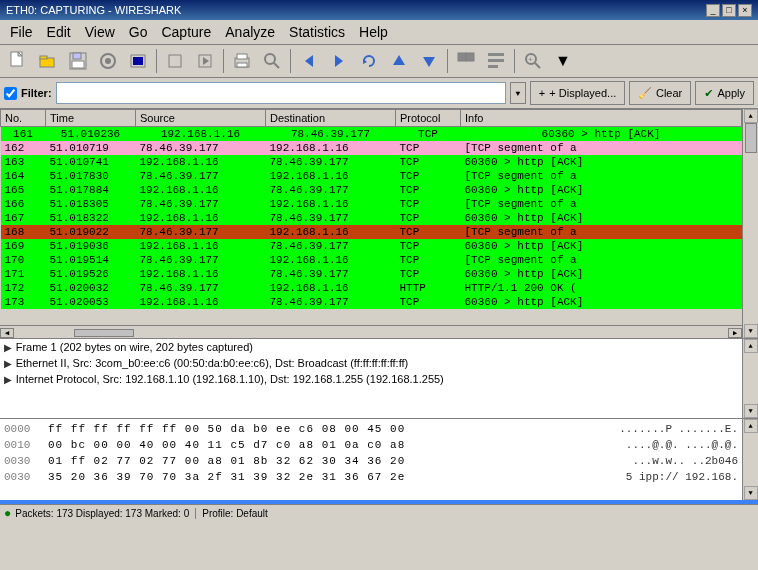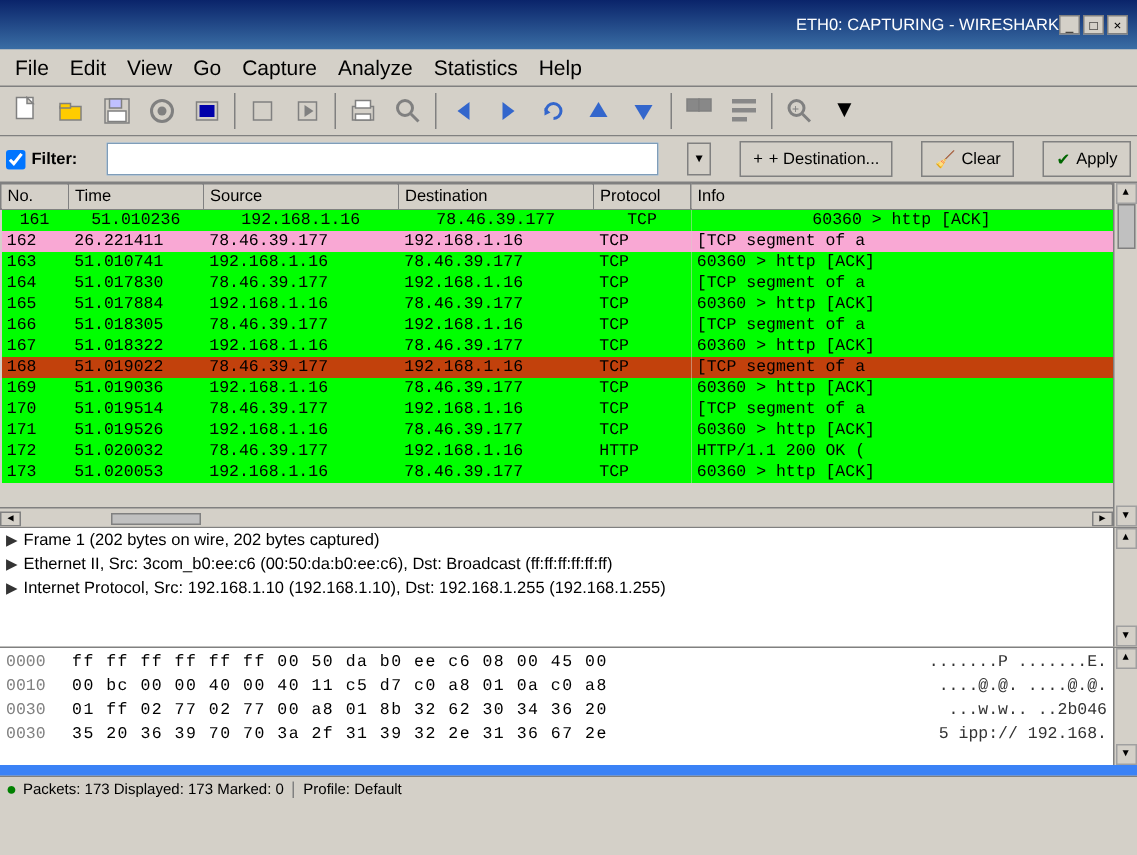--- a/index.html
+++ b/index.html
@@ -14,22 +14,22 @@
 
     
     #title-bar {
       background: linear-gradient(to bottom, #0a246a, #3a6ea5);
       color: white;
       font-size: 11px;
       font-family: Arial, sans-serif;
       padding: 3px 6px;
       display: flex;
       align-items: center;
-      justify-content: flex-end;
-      height: 33px;
+      justify-content: space-between;
+      height: 20px;
     }
     #title-bar-buttons {
       display: flex;
       gap: 2px;
     }
     .title-btn {
       width: 14px;
       height: 13px;
       background: #d4d0c8;
       border: 1px solid #808080;
@@ -85,21 +85,21 @@
       margin: 0 2px;
     }
 
     
     #filter-bar {
       background: #d4d0c8;
       display: flex;
       align-items: center;
       padding: 3px 4px;
       border-bottom: 1px solid #808080;
-      gap: 19px;
+      gap: 4px;
     }
     #filter-label {
       display: flex;
       align-items: center;
       gap: 4px;
       font-family: Arial, sans-serif;
       font-size: 11px;
       font-weight: bold;
     }
     #filter-checkbox {
@@ -423,21 +423,21 @@
 
 <div id="filter-bar">
   <div id="filter-label">
     <input type="checkbox" id="filter-checkbox" checked="" style="">
     <label for="filter-checkbox">Filter:</label>
   </div>
   <input type="text" id="filter-input" value="" style="">
   <div id="filter-dropdown">▼</div>
   <button class="filter-btn">
     <span>+</span>
-    <span>+ Destination...</span>
+    <span>+ Displayed...</span>
   </button>
   <button class="filter-btn">
     <span style="color:#cc4400;">🧹</span>
     <span>Clear</span>
   </button>
   <button class="filter-btn">
     <span style="color:#006600;">✔</span>
     <span>Apply</span>
   </button>
 </div>
@@ -460,21 +460,21 @@
         <tr class="row-green" style="background: rgb(0, 255, 0); text-align: center;">
       <td>161</td>
       <td>51.010236</td>
       <td>192.168.1.16</td>
       <td>78.46.39.177</td>
       <td>TCP</td>
       <td>60360 &gt; http [ACK]</td>
     </tr>
             <tr class="row-green" style="background: #f9a8d4;">
       <td>162</td>
-      <td>26.221411</td>
+      <td>51.010719</td>
       <td>78.46.39.177</td>
       <td>192.168.1.16</td>
       <td>TCP</td>
       <td>[TCP segment of a</td>
     </tr>
             <tr class="row-green" style="background: rgb(0, 255, 0);">
       <td>163</td>
       <td>51.010741</td>
       <td>192.168.1.16</td>
       <td>78.46.39.177</td>
@@ -598,21 +598,21 @@
         </div>
       </div>
   </div>
   <div class="section-vscroll">
     <div class="v-arrow">▲</div>
     <div class="v-track"></div>
     <div class="v-arrow">▼</div>
   </div>
 </div>
 
-<div class="section-wrapper" style="height:85px; border-bottom:7px solid #3b82f6;">
+<div class="section-wrapper" style="height:85px; border-bottom:4px solid #3b82f6;">
   <div class="section-content">
     <div id="hex-dump">
     <div class="hex-row">
       <span class="hex-offset">0000</span>
       <span class="hex-bytes">ff ff ff ff ff ff 00 50  da b0 ee c6 08 00 45 00</span>
       <span class="hex-ascii">.......P .......E.</span>
     </div>
         <div class="hex-row">
       <span class="hex-offset">0010</span>
       <span class="hex-bytes">00 bc 00 00 40 00 40 11  c5 d7 c0 a8 01 0a c0 a8</span>

